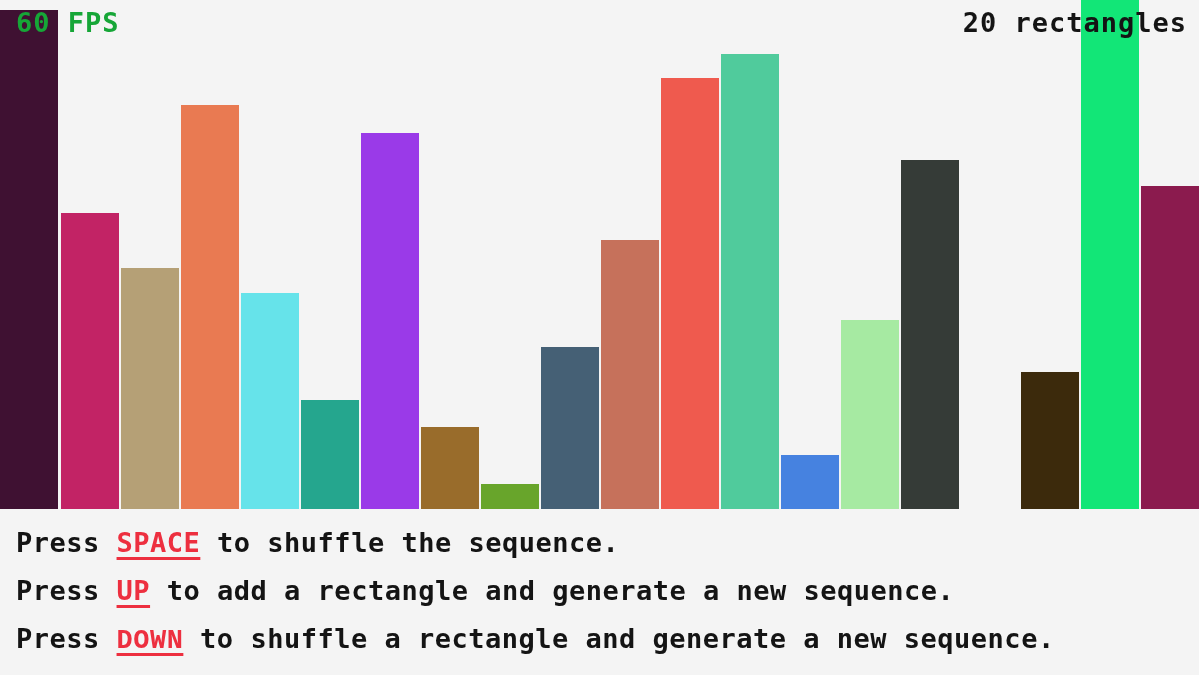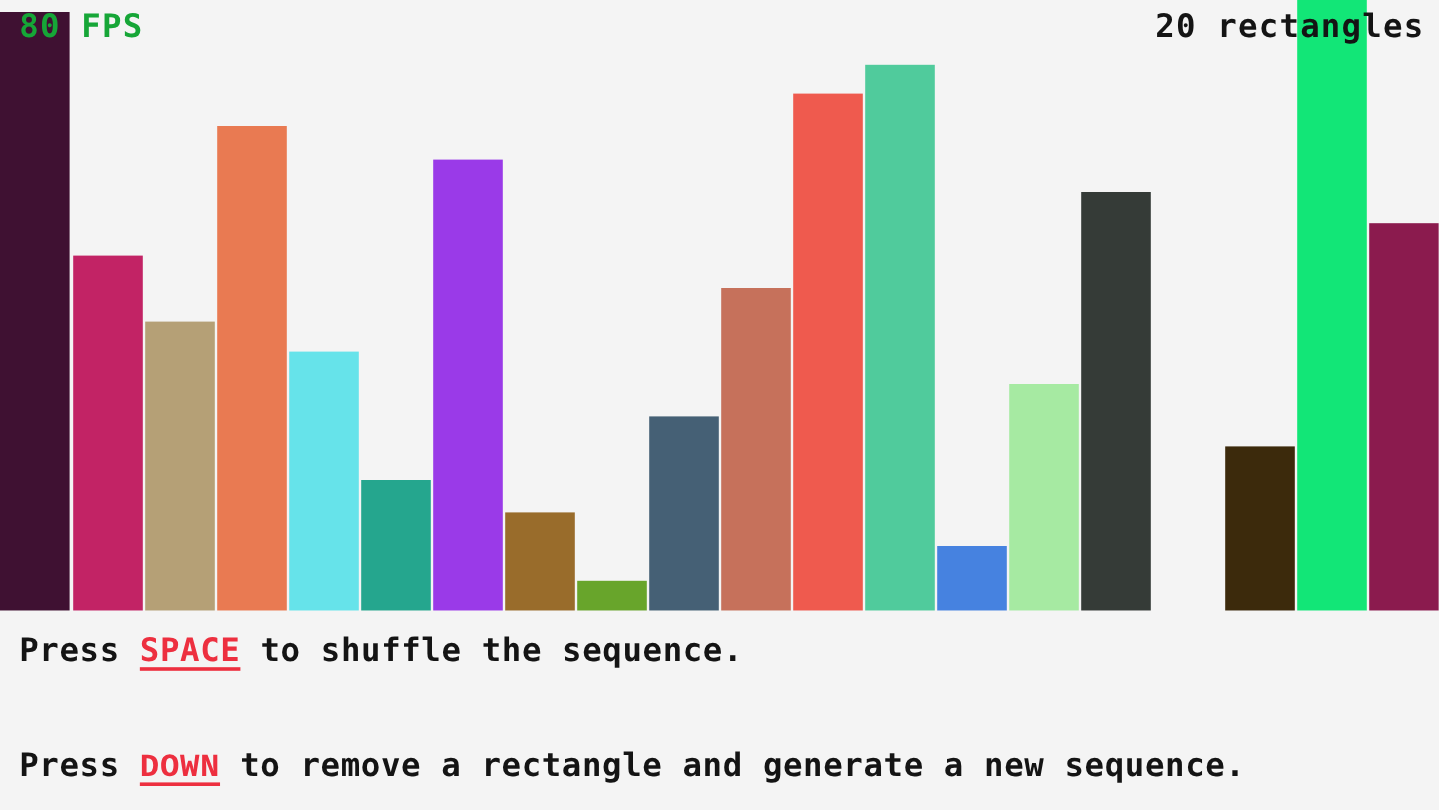--- a/index.html
+++ b/index.html
@@ -121,29 +121,32 @@
       <div class="bar" style="left: 721px; width: 58px; height: 455px; background: rgb(80, 203, 156);"></div>
       <div class="bar" style="left: 781px; width: 58px; height: 54px; background: rgb(70, 130, 224);"></div>
       <div class="bar" style="left: 841px; width: 58px; height: 189px; background: rgb(166, 234, 162);"></div>
       <div class="bar" style="left: 901px; width: 58px; height: 349px; background: rgb(53, 59, 55);"></div>
       <div class="bar" style="left: 961px; width: 58px; height: 0px; background: rgb(244, 244, 244);"></div>
       <div class="bar" style="left: 1021px; width: 58px; height: 137px; background: rgb(60, 42, 12);"></div>
       <div class="bar" style="left: 1081px; width: 58px; height: 509px; background: rgb(18, 230, 119);"></div>
       <div class="bar" style="left: 1141px; width: 58px; height: 323px; background: rgb(139, 27, 78);"></div>
     </div>
 
-  <div id="fps-counter" style="color: rgb(22, 166, 55);">80 FPS</div>
+  <div id="fps-counter" style="color: rgb(22, 166, 55);">60 FPS</div>
 
   <div id="rect-count" style="color: rgb(20, 20, 20); margin-left: 48px;">20 rectangles</div>
 
   <div id="instructions">
 
     <div class="instruction-line l1">
       <span>Press </span><span class="key" style="color: rgb(237, 47, 63); text-decoration-color: rgb(237, 47, 63);">SPACE</span><span> to shuffle the sequence.</span>
     </div>
 
+    <div class="instruction-line l2">
+      <span>Press </span><span class="key" style="color: rgb(237, 47, 63); text-decoration-color: rgb(237, 47, 63);">UP</span><span> to add a rectangle and generate a new sequence.</span>
+    </div>
 
     <div class="instruction-line l3">
-      <span>Press </span><span class="key" style="color: rgb(237, 47, 63); text-decoration-color: rgb(237, 47, 63); font-family: Liberation Mono, monospace;">DOWN</span><span> to remove a rectangle and generate a new sequence.</span>
+      <span>Press </span><span class="key" style="color: rgb(237, 47, 63); text-decoration-color: rgb(237, 47, 63); font-family: Liberation Mono, monospace;">DOWN</span><span> to shuffle a rectangle and generate a new sequence.</span>
     </div>
 
   </div>
 </div>
 
 </body></html>

